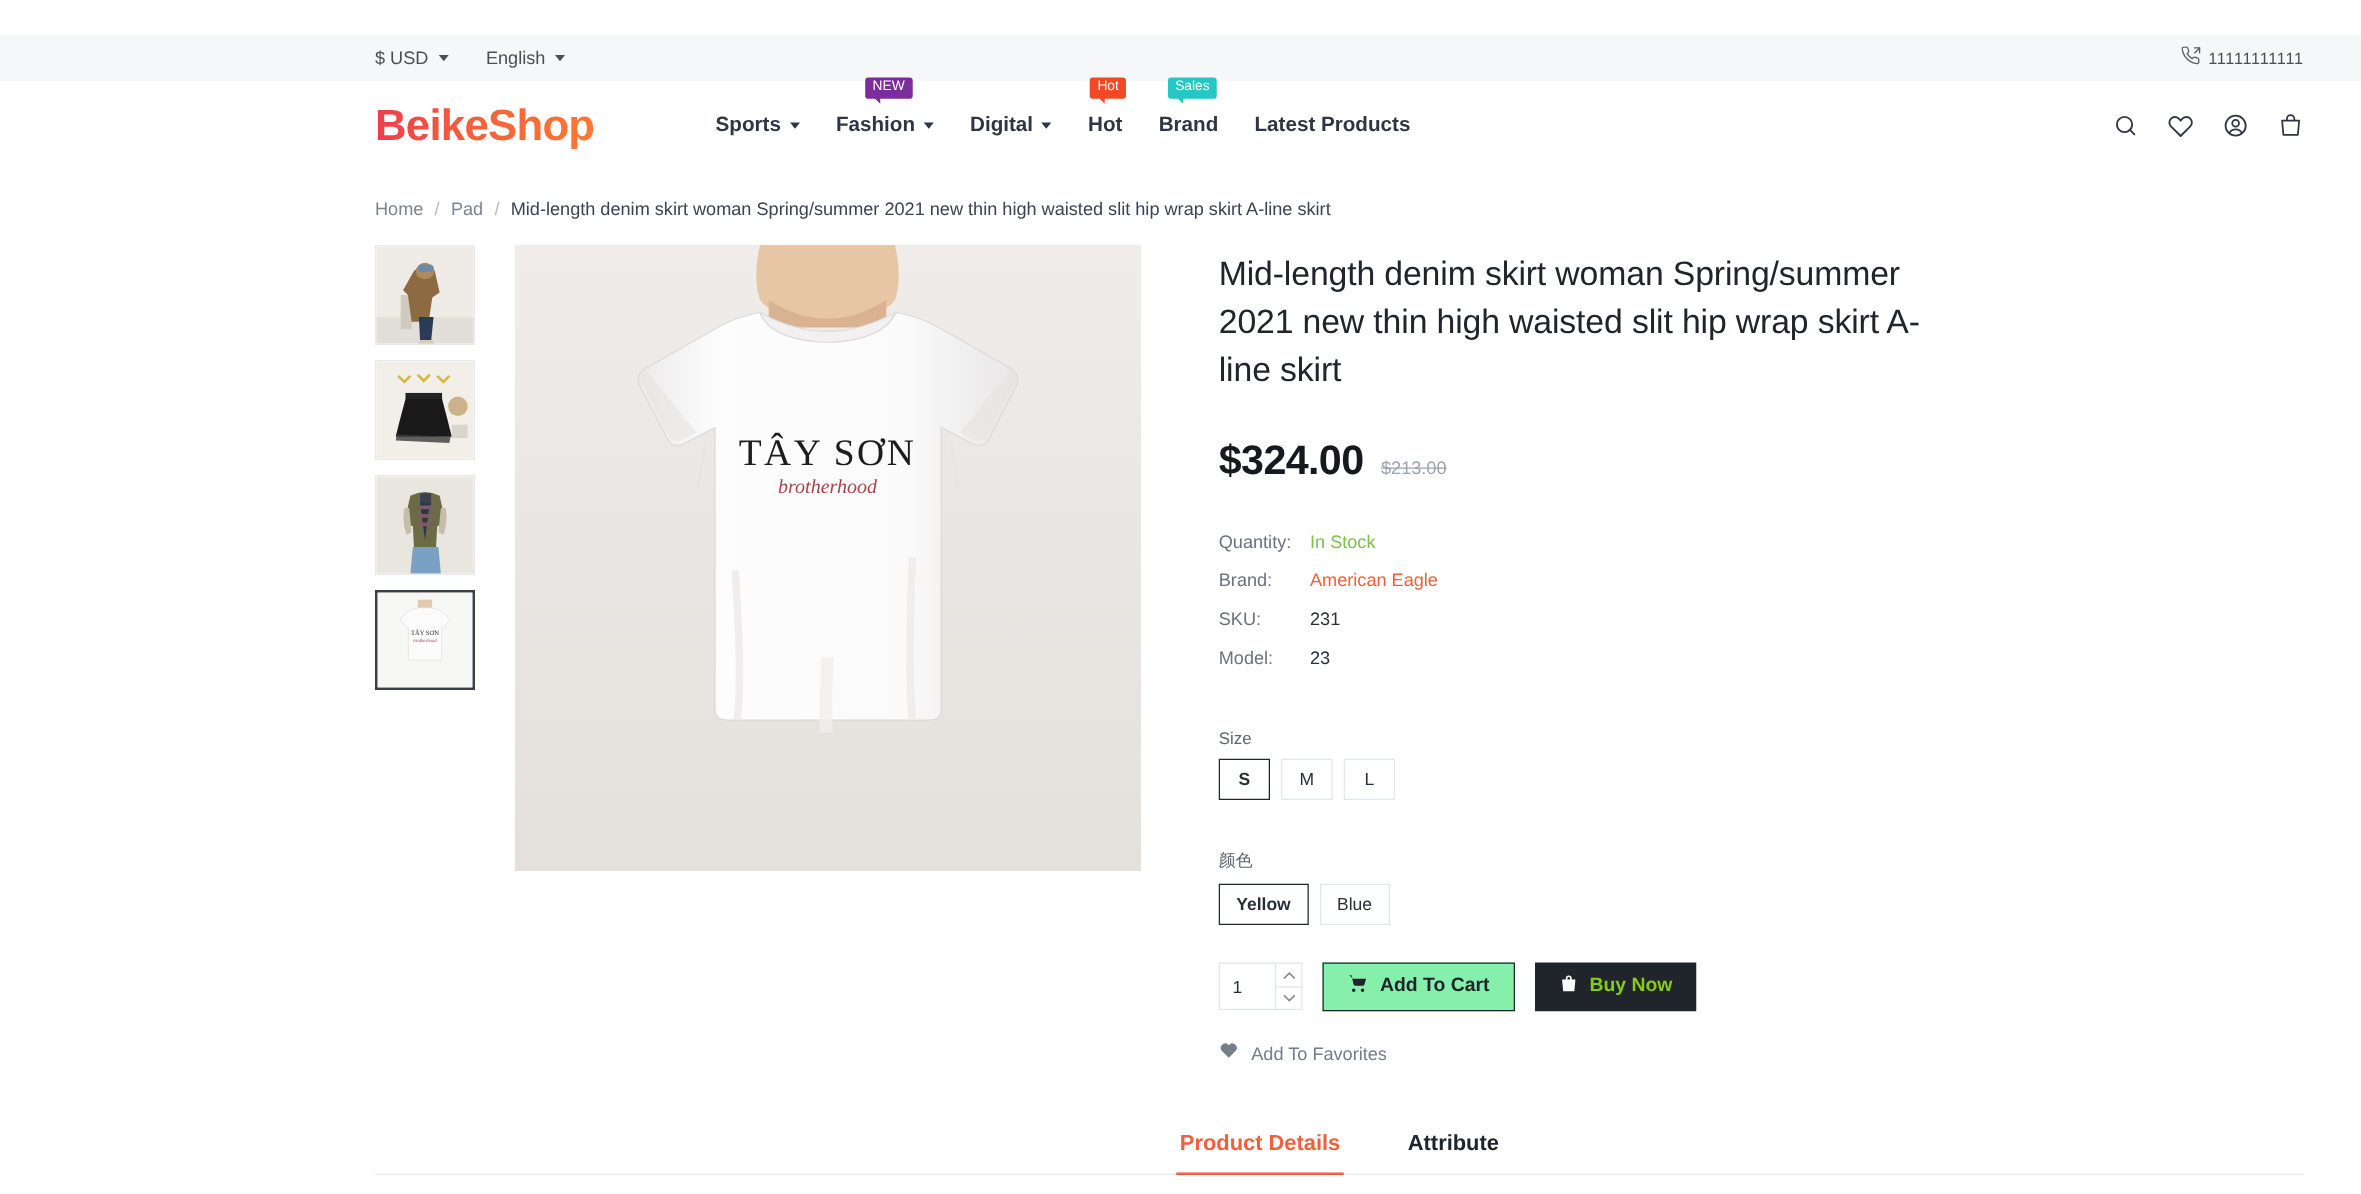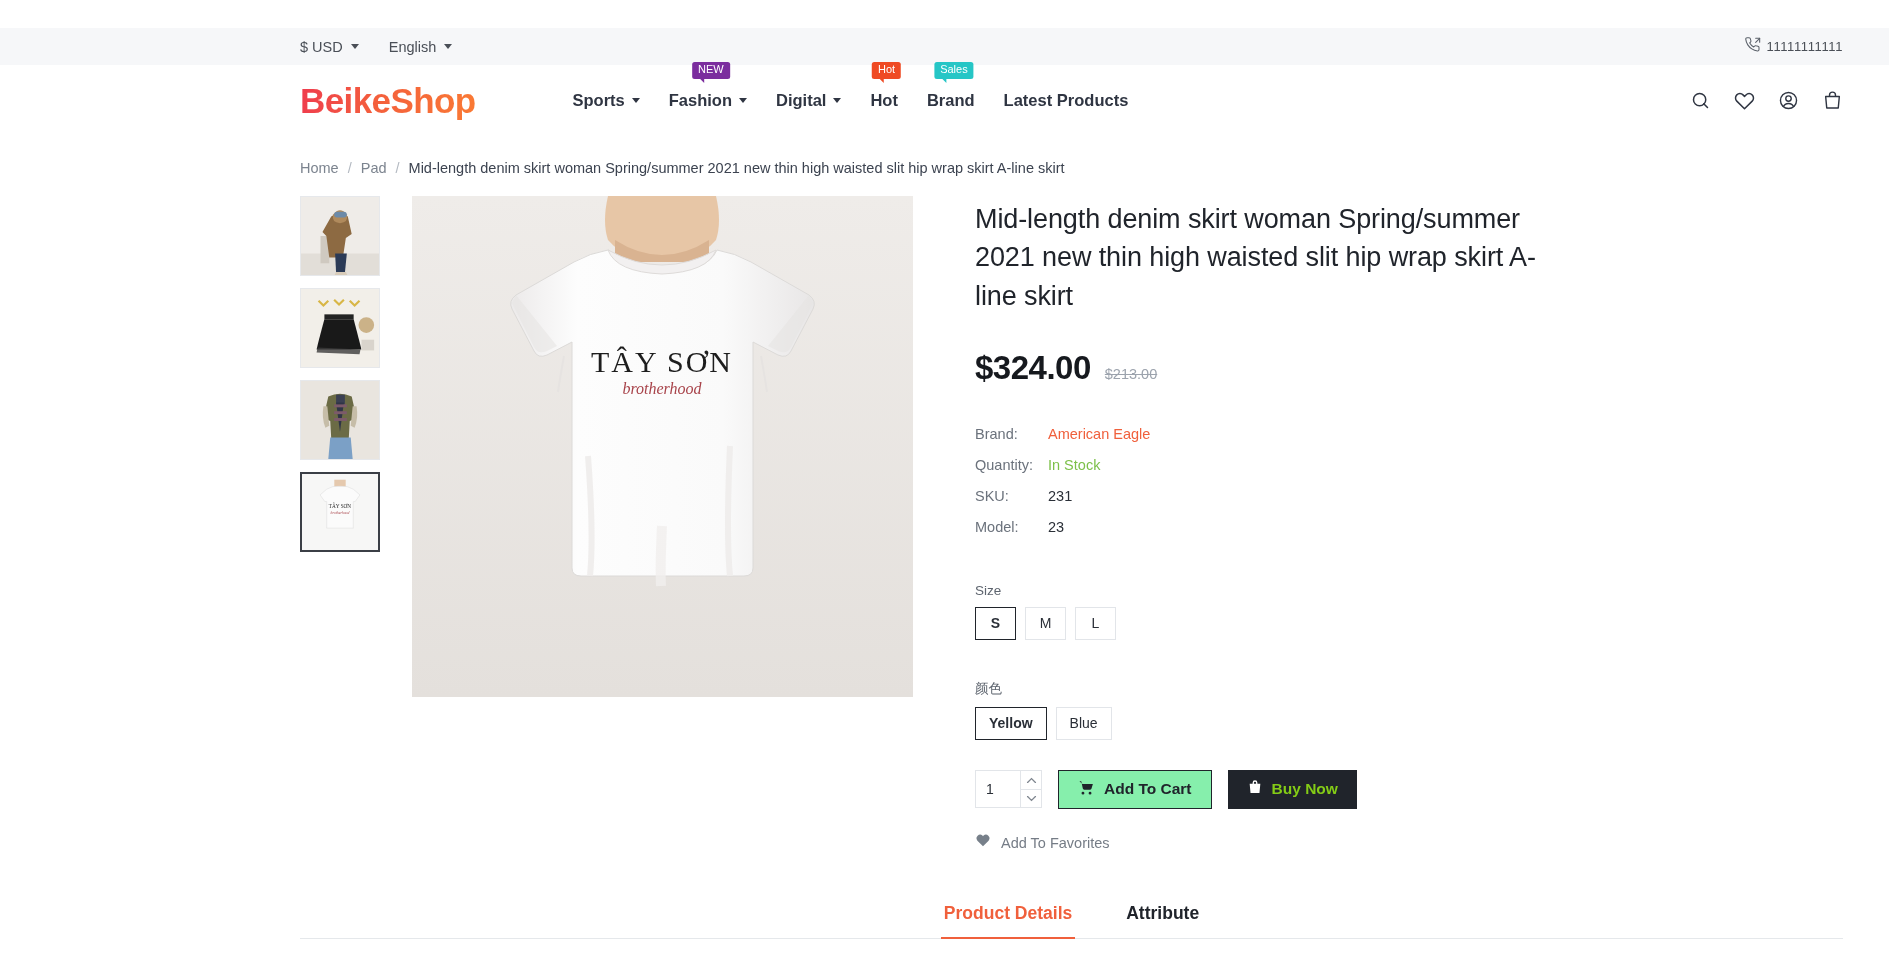--- a/index.html
+++ b/index.html
@@ -497,26 +497,26 @@
   <div class="info">
     <h1 class="p-title">Mid-length denim skirt woman Spring/summer 2021 new thin high waisted slit hip wrap skirt A-line skirt</h1>
 
     <div class="price-row">
       <span class="price-now">$324.00</span>
       <span class="price-old">$213.00</span>
     </div>
 
     <div class="attr-table">
       <div class="attr-row">
+        <span class="attr-label">Quantity:</span>
+        <span class="attr-value v-instock">In Stock</span>
+      </div>
+      <div class="attr-row">
         <span class="attr-label">Brand:</span>
         <span class="attr-value v-brand">American Eagle</span>
-      </div>
-      <div class="attr-row">
-        <span class="attr-label">Quantity:</span>
-        <span class="attr-value v-instock">In Stock</span>
       </div>
       <div class="attr-row">
         <span class="attr-label">SKU:</span>
         <span class="attr-value">231</span>
       </div>
       <div class="attr-row">
         <span class="attr-label">Model:</span>
         <span class="attr-value">23</span>
       </div>
     </div>

